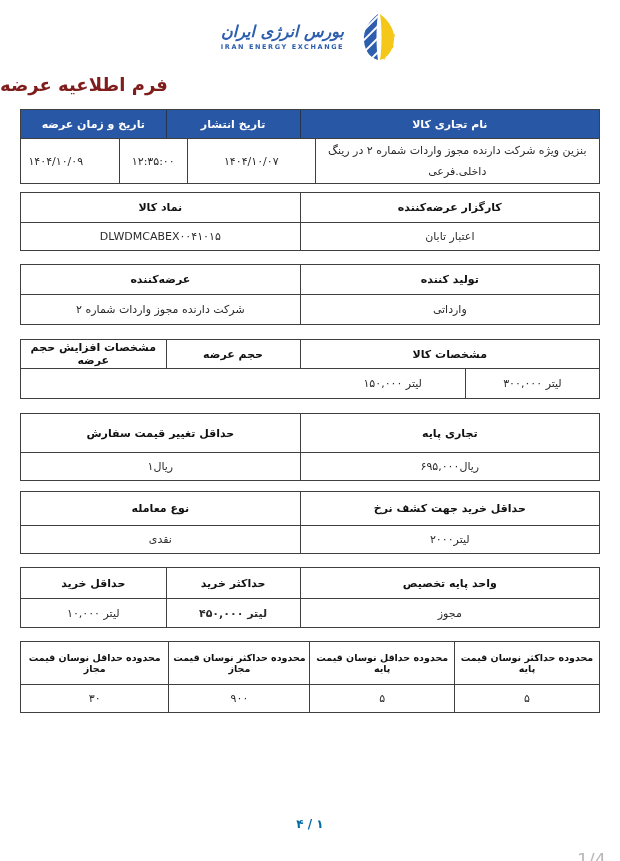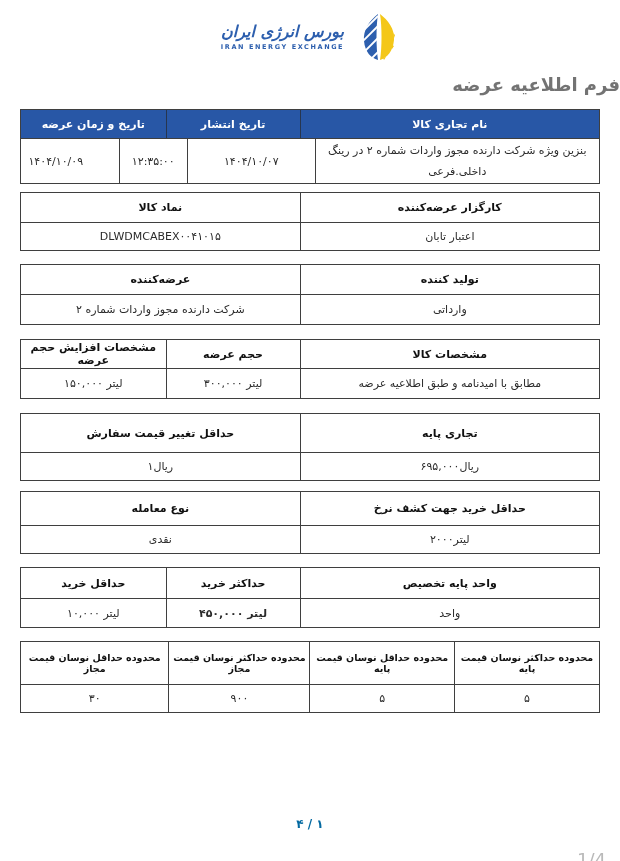--- a/index.html
+++ b/index.html
@@ -23,21 +23,21 @@
   .logo-fa{
     font-size:16px;font-weight:bold;font-style:italic;
     color:#2d5fae;letter-spacing:1px;
   }
   .logo-en{
     font-size:6.5px;font-weight:bold;color:#2d5fae;
     letter-spacing:1.6px;margin-top:3px;
   }
   .logo-mark{width:40px;height:48px;}
   .page-title{
-    text-align:right;font-size:18px;font-weight:bold;color:#737373;
+    text-align:left;font-size:18px;font-weight:bold;color:#7f1d1d;
     margin:8px 0 14px 0;
   }
   
   .tables{margin:0 20px;}
   .tbl{
     border:1.5px solid #3f3f3f;
     background:#fff;
   }
   .trow{display:flex;align-items:stretch;}
   .thead{border-bottom:1px solid #3f3f3f;}
@@ -131,21 +131,20 @@
           <div class="cell" style="width: 48.2%;">شرکت دارنده مجوز واردات شماره ۲</div>
         </div>
       </div>
       <div class="tbl tbl-specs-volume" style="margin-bottom: 14px;">
         <div class="trow thead" style="height: 28px;">
           <div class="cell" style="width: 51.8%;">مشخصات کالا</div>
           <div class="cell" style="width: 23.2%;">حجم عرضه</div>
           <div class="cell" style="width: 25%;">مشخصات افزایش حجم عرضه</div>
         </div>
         <div class="trow tbody" style="height: 29px;">
-          <div class="cell" style="width: 51.8%;">مطابق با امیدنامه و طبق اطلاعیه عرضه</div>
           <div class="cell" style="width: 23.2%;">لیتر ۳۰۰,۰۰۰</div>
           <div class="cell" style="width: 25%;">لیتر ۱۵۰,۰۰۰</div>
         </div>
       </div>
       <div class="tbl tbl-base-price" style="margin-bottom: 10px;">
         <div class="trow thead" style="height: 38px;">
           <div class="cell" style="width: 51.8%;">تجاری پایه</div>
           <div class="cell" style="width: 48.2%;">حداقل تغییر قیمت سفارش</div>
         </div>
         <div class="trow tbody" style="height: 27px;">
@@ -163,21 +162,21 @@
           <div class="cell" style="width: 48.2%;">نقدی</div>
         </div>
       </div>
       <div class="tbl tbl-allocation" style="margin-bottom: 13px;">
         <div class="trow thead" style="height: 30px;">
           <div class="cell" style="width: 51.8%;">واحد پایه تخصیص</div>
           <div class="cell" style="width: 23.2%;">حداکثر خرید</div>
           <div class="cell" style="width: 25%;">حداقل خرید</div>
         </div>
         <div class="trow tbody" style="height: 28px;">
-          <div class="cell" style="width: 51.8%;">واحد</div>
+          <div class="cell" style="width: 51.8%;">مجوز</div>
           <div class="cell" style="width: 23.2%; font-weight: bold;">لیتر ۴۵۰,۰۰۰</div>
           <div class="cell" style="width: 25%;">لیتر ۱۰,۰۰۰</div>
         </div>
       </div>
       <div class="tbl tbl-fluctuation-ranges" style="margin-bottom: 0px;">
         <div class="trow thead" style="height: 42px;">
           <div class="cell" style="width: 25.1%;">محدوده حداکثر نوسان قیمت پایه</div>
           <div class="cell" style="width: 25%;">محدوده حداقل نوسان قیمت پایه</div>
           <div class="cell" style="width: 24.4%;">محدوده حداکثر نوسان قیمت مجاز</div>
           <div class="cell" style="width: 25.5%;">محدوده حداقل نوسان قیمت مجاز</div>

